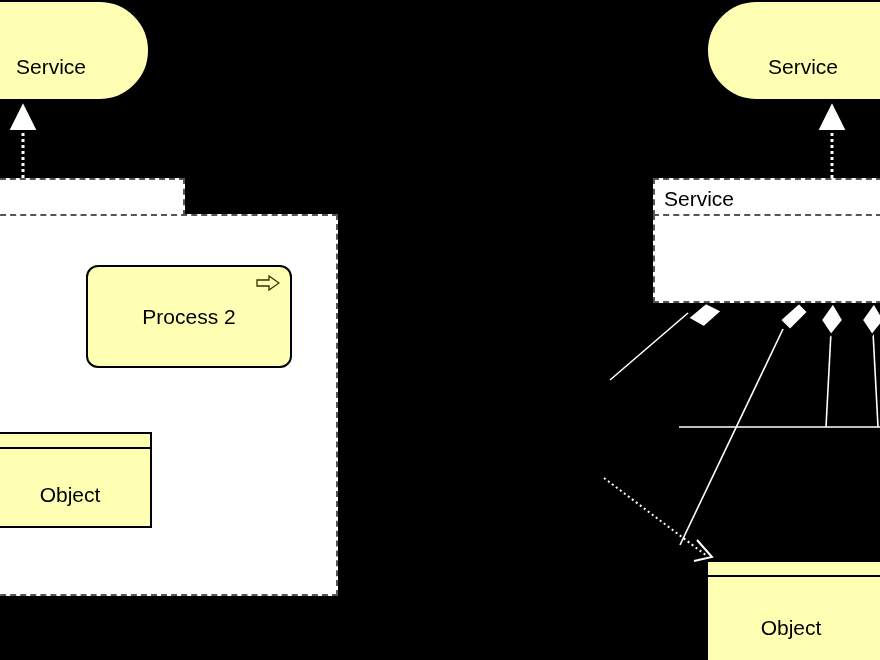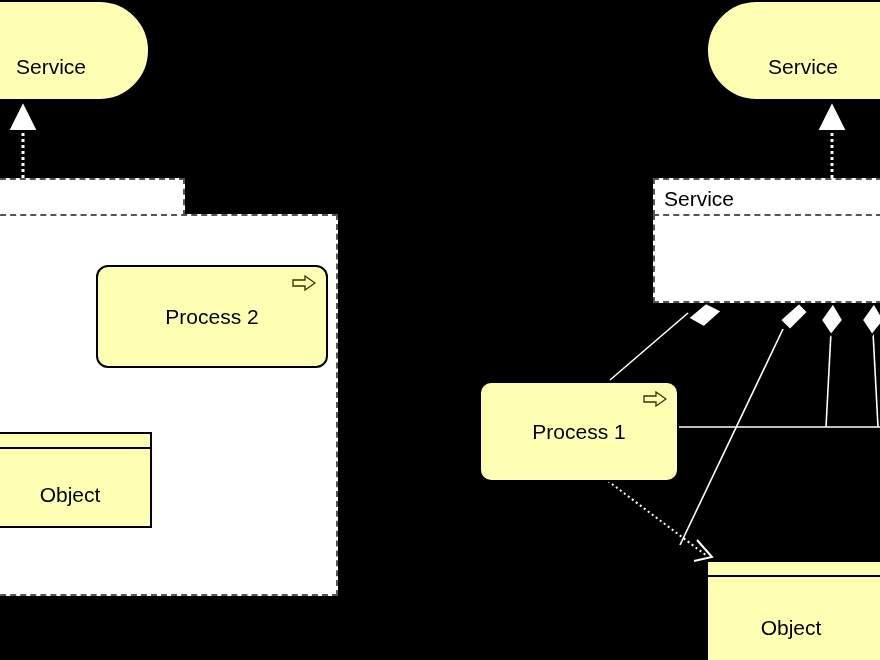--- a/index.html
+++ b/index.html
@@ -180,21 +180,21 @@
   <div class="grouping-tab" style="left:-20px; top:178px; width:205px; height:38px;"></div>
 
   <div class="grouping-body" style="left:-20px; top:214px; width:358px; height:382px;"></div>
 
   <div class="grouping-label" style="left:8px; top:186px;"></div>
 
   <div class="node service" style="left:-110px; top:0px; width:260px; height:101px;">
     <span class="service-label" style="margin-left:62px;">Service</span>
   </div>
 
-  <div class="node process" style="left:86px; top:265px; width:232px; height:103px;margin-left:10px;">
+  <div class="node process" style="left:86px; top:265px; width:206px; height:103px;">
     <span class="process-label">Process 2</span>
     <svg class="process-badge" viewBox="0 0 24 16" xmlns="http://www.w3.org/2000/svg">
       <polygon points="1,5 13,5 13,1 23,8 13,15 13,11 1,11" fill="#ffffb3" stroke="#333300" stroke-width="1.3"></polygon>
     </svg>
   </div>
 
   <div class="node object" style="left:-60px; top:432px; width:212px; height:96px;">
     <div class="object-headband"></div>
     <span class="object-label" style="margin-left:48px;">Object</span>
   </div>
@@ -202,25 +202,19 @@
   <div class="grouping-tab" style="left:653px; top:178px; width:300px; height:38px;"></div>
 
   <div class="grouping-body" style="left:653px; top:214px; width:300px; height:89px;"></div>
 
   <div class="grouping-label" style="left:664px; top:188px;">Service</div>
 
   <div class="node service" style="left:706px; top:0px; width:260px; height:101px;">
     <span class="service-label" style="margin-right:66px;">Service</span>
   </div>
 
-  <div class="node process" style="left:479px; top:381px; width:200px; height:101px;">
-    <span class="process-label">Process 1</span>
-    <svg class="process-badge" viewBox="0 0 24 16" xmlns="http://www.w3.org/2000/svg">
-      <polygon points="1,5 13,5 13,1 23,8 13,15 13,11 1,11" fill="#ffffb3" stroke="#333300" stroke-width="1.3"></polygon>
-    </svg>
-  </div>
 
   <div class="node object" style="left:706px; top:560px; width:230px; height:105px;">
     <div class="object-headband"></div>
     <span class="object-label" style="margin-right:60px;">Object</span>
   </div>
 
 </div>
 
 </body></html>

